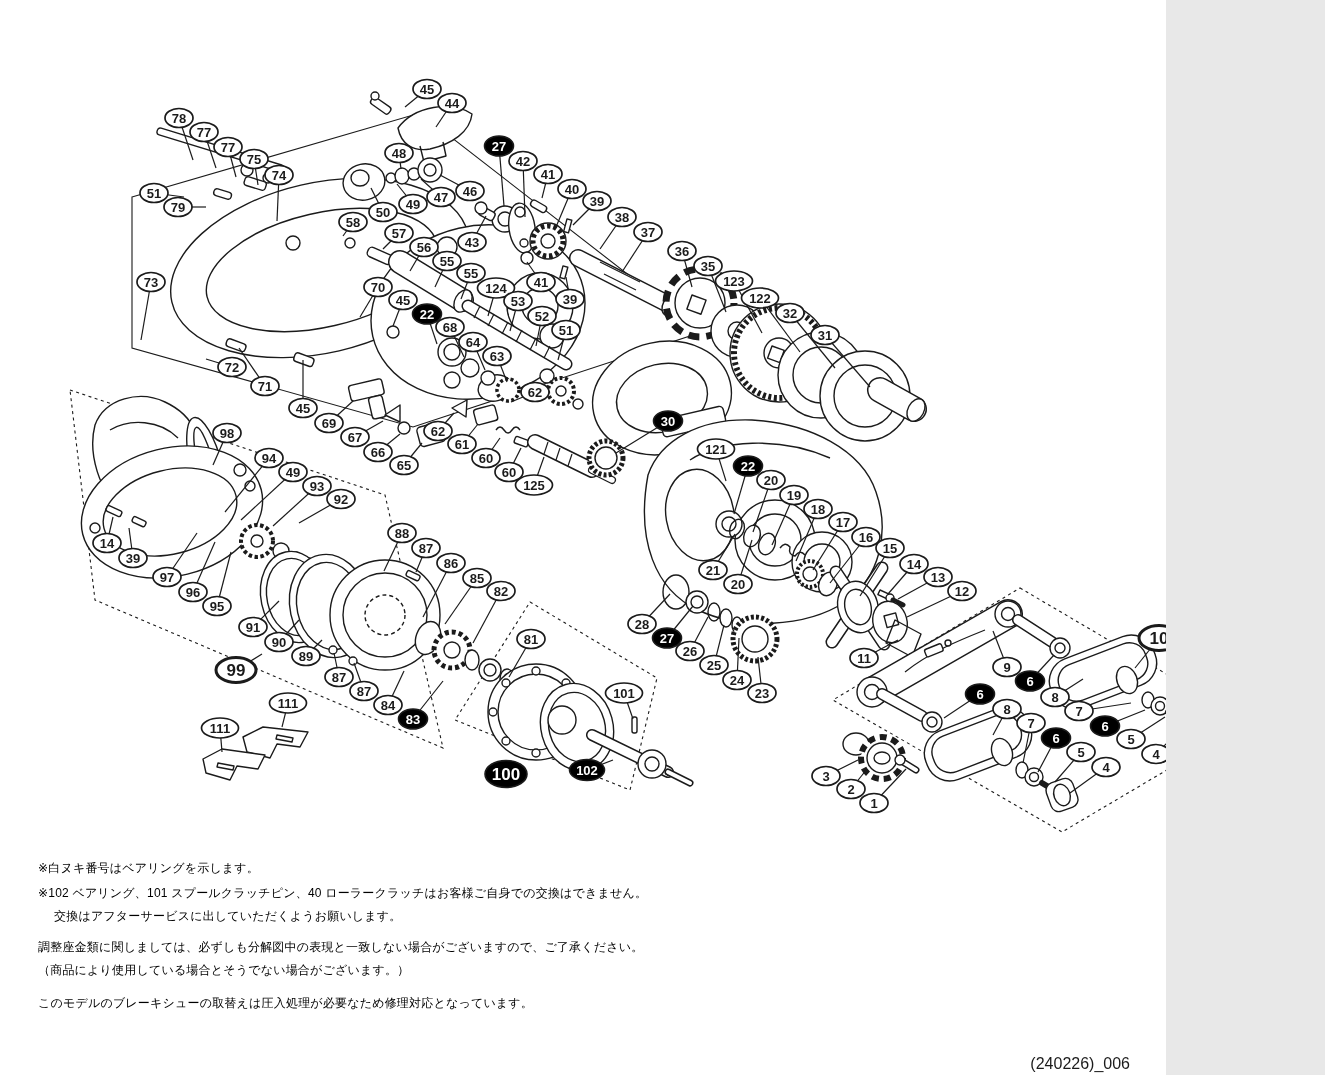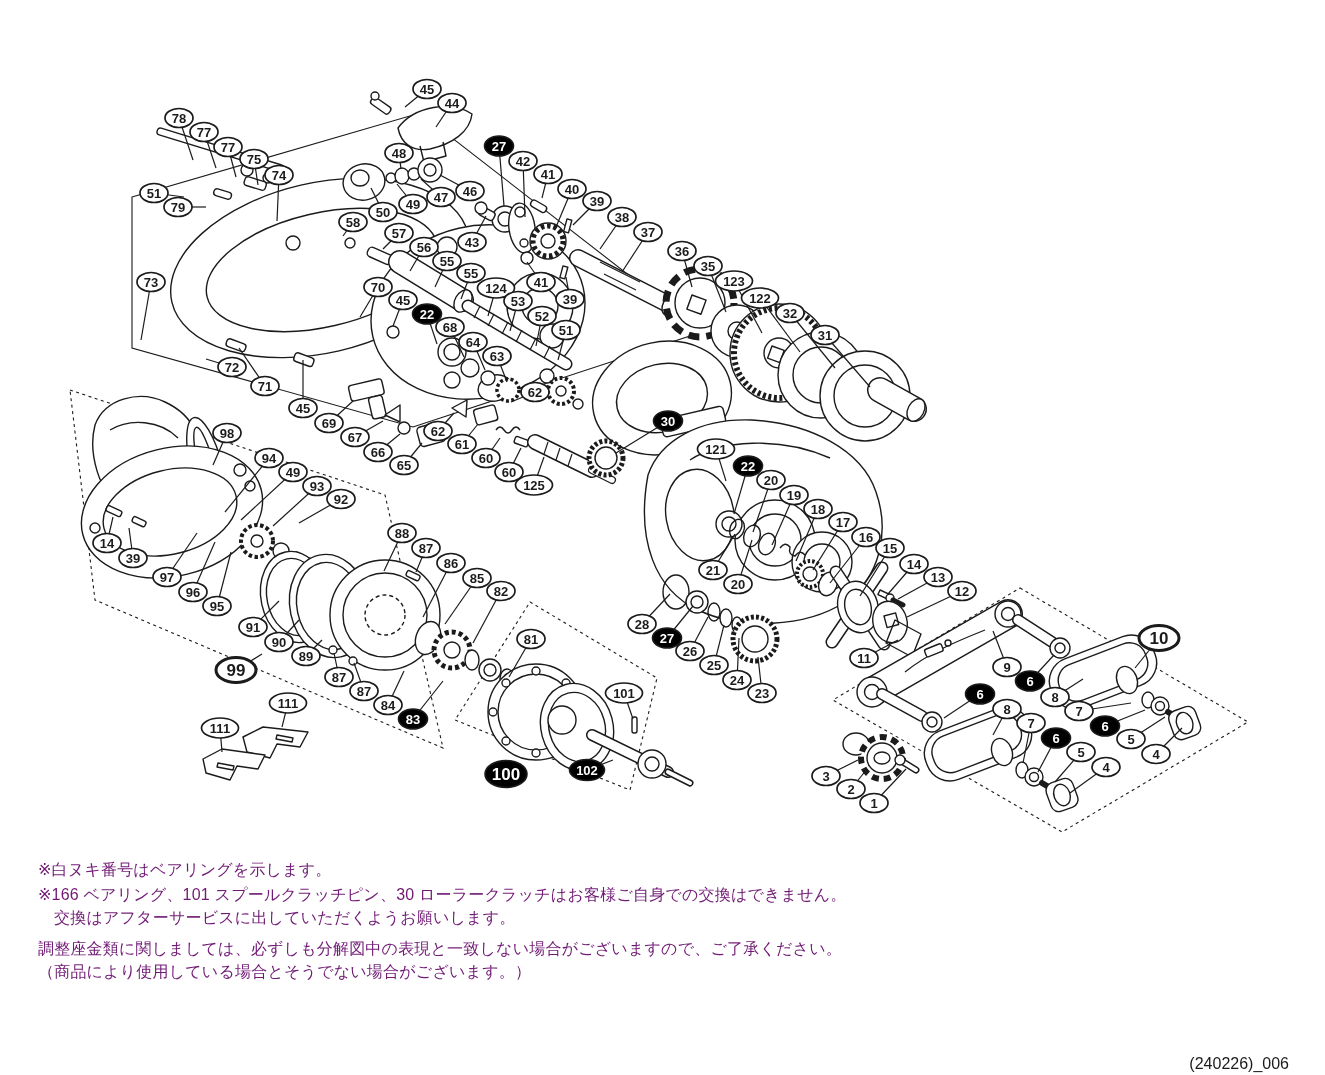--- a/index.html
+++ b/index.html
@@ -1,19 +1,19 @@
 <!DOCTYPE html>
 <html><head>
 <meta charset="utf-8">
 <style>
   html,body{margin:0;padding:0;background:#e8e8e8;}
-  .page{position:relative;width:1325px;height:1075px;background:#ffffff;overflow:hidden;
+  .page{position:relative;width:1166px;height:1075px;background:#ffffff;overflow:hidden;
         font-family:"Liberation Sans","DejaVu Sans",sans-serif;color:#1b1b1b;}
   .diagram{position:absolute;left:0;top:0;}
-  .note{position:absolute;left:38px;white-space:nowrap;font-size:16px;letter-spacing:.2px;color:#701a75;}
+  .note{position:absolute;left:38px;white-space:nowrap;font-size:12px;letter-spacing:.2px;color:#000000;}
   .note.indent{left:54px;text-align:right;}
   .doc-code{position:absolute;right:36px;top:1015px;font-size:16px;color:#1b1b1b;margin-top:40px;}
   svg [data-name]{vector-effect:non-scaling-stroke;}
 </style>
 </head>
 <body>
 
 <div class="page" data-name="parts-diagram-page">
   <svg class="diagram" width="1325" height="860" viewBox="0 0 1325 860" data-name="exploded-diagram">
 
@@ -941,18 +941,19 @@
           <text x="288" y="703" fill="#1b1b1b" font-size="13" font-weight="bold" text-anchor="middle" dy="0.36em" font-family="&quot;Liberation Sans&quot;,&quot;DejaVu Sans&quot;,sans-serif">111</text>
         </g>
         <g data-name="callout-111">
           <ellipse cx="220" cy="728" rx="18.5" ry="10" fill="#ffffff" stroke="#1b1b1b" stroke-width="1.7"></ellipse>
           <text x="220" y="728" fill="#1b1b1b" font-size="13" font-weight="bold" text-anchor="middle" dy="0.36em" font-family="&quot;Liberation Sans&quot;,&quot;DejaVu Sans&quot;,sans-serif">111</text>
         </g>
       </g>
   </svg>
 
   <div class="note" style="top:860px" data-name="note-bearing-legend">※白ヌキ番号はベアリングを示します。</div>
-  <div class="note" style="top:885px" data-name="note-no-self-replace">※166 ベアリング、101 スプールクラッチピン、30 ローラークラッチはお客様ご自身での交換はできません。</div>
+  <div class="note" style="top:885px" data-name="note-no-self-replace">※102 ベアリング、101 スプールクラッチピン、40 ローラークラッチはお客様ご自身での交換はできません。</div>
   <div class="note indent" style="top:908px" data-name="note-after-service">交換はアフターサービスに出していただくようお願いします。</div>
   <div class="note" style="top:962px" data-name="note-shim-usage">（商品により使用している場合とそうでない場合がございます。）</div>
   <div class="note" style="top:939px" data-name="note-shim-washers">調整座金類に関しましては、必ずしも分解図中の表現と一致しない場合がございますので、ご了承ください。</div>
+  <div class="note" style="top:995px" data-name="note-brake-shoe">このモデルのブレーキシューの取替えは圧入処理が必要なため修理対応となっています。</div>
   <div class="doc-code" data-name="document-code">(240226)_006</div>
 </div>
 
 </body></html>

